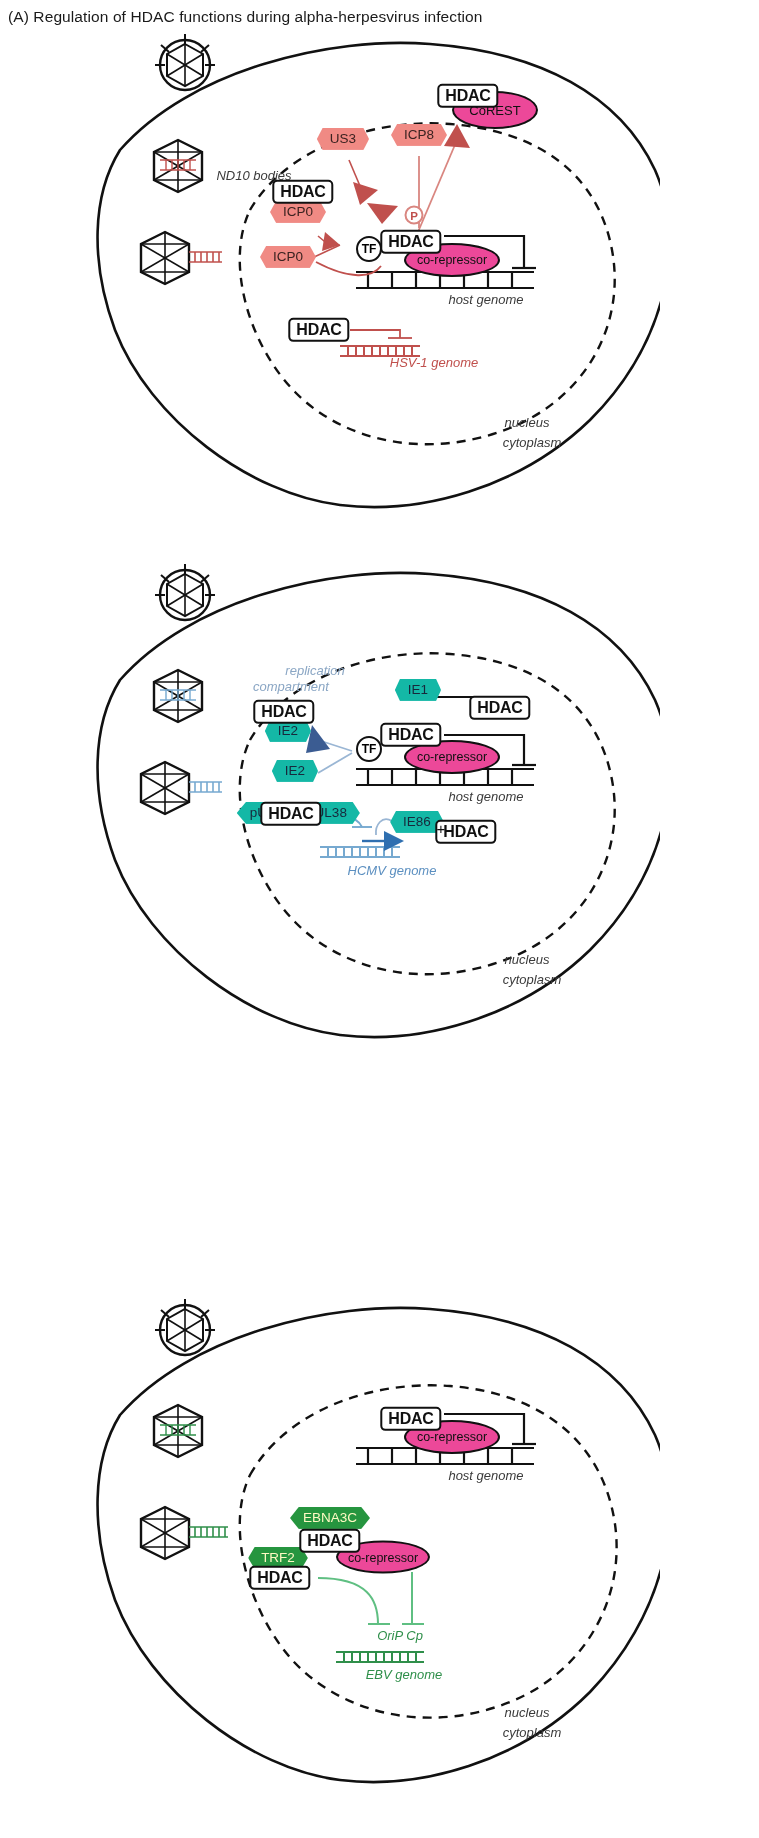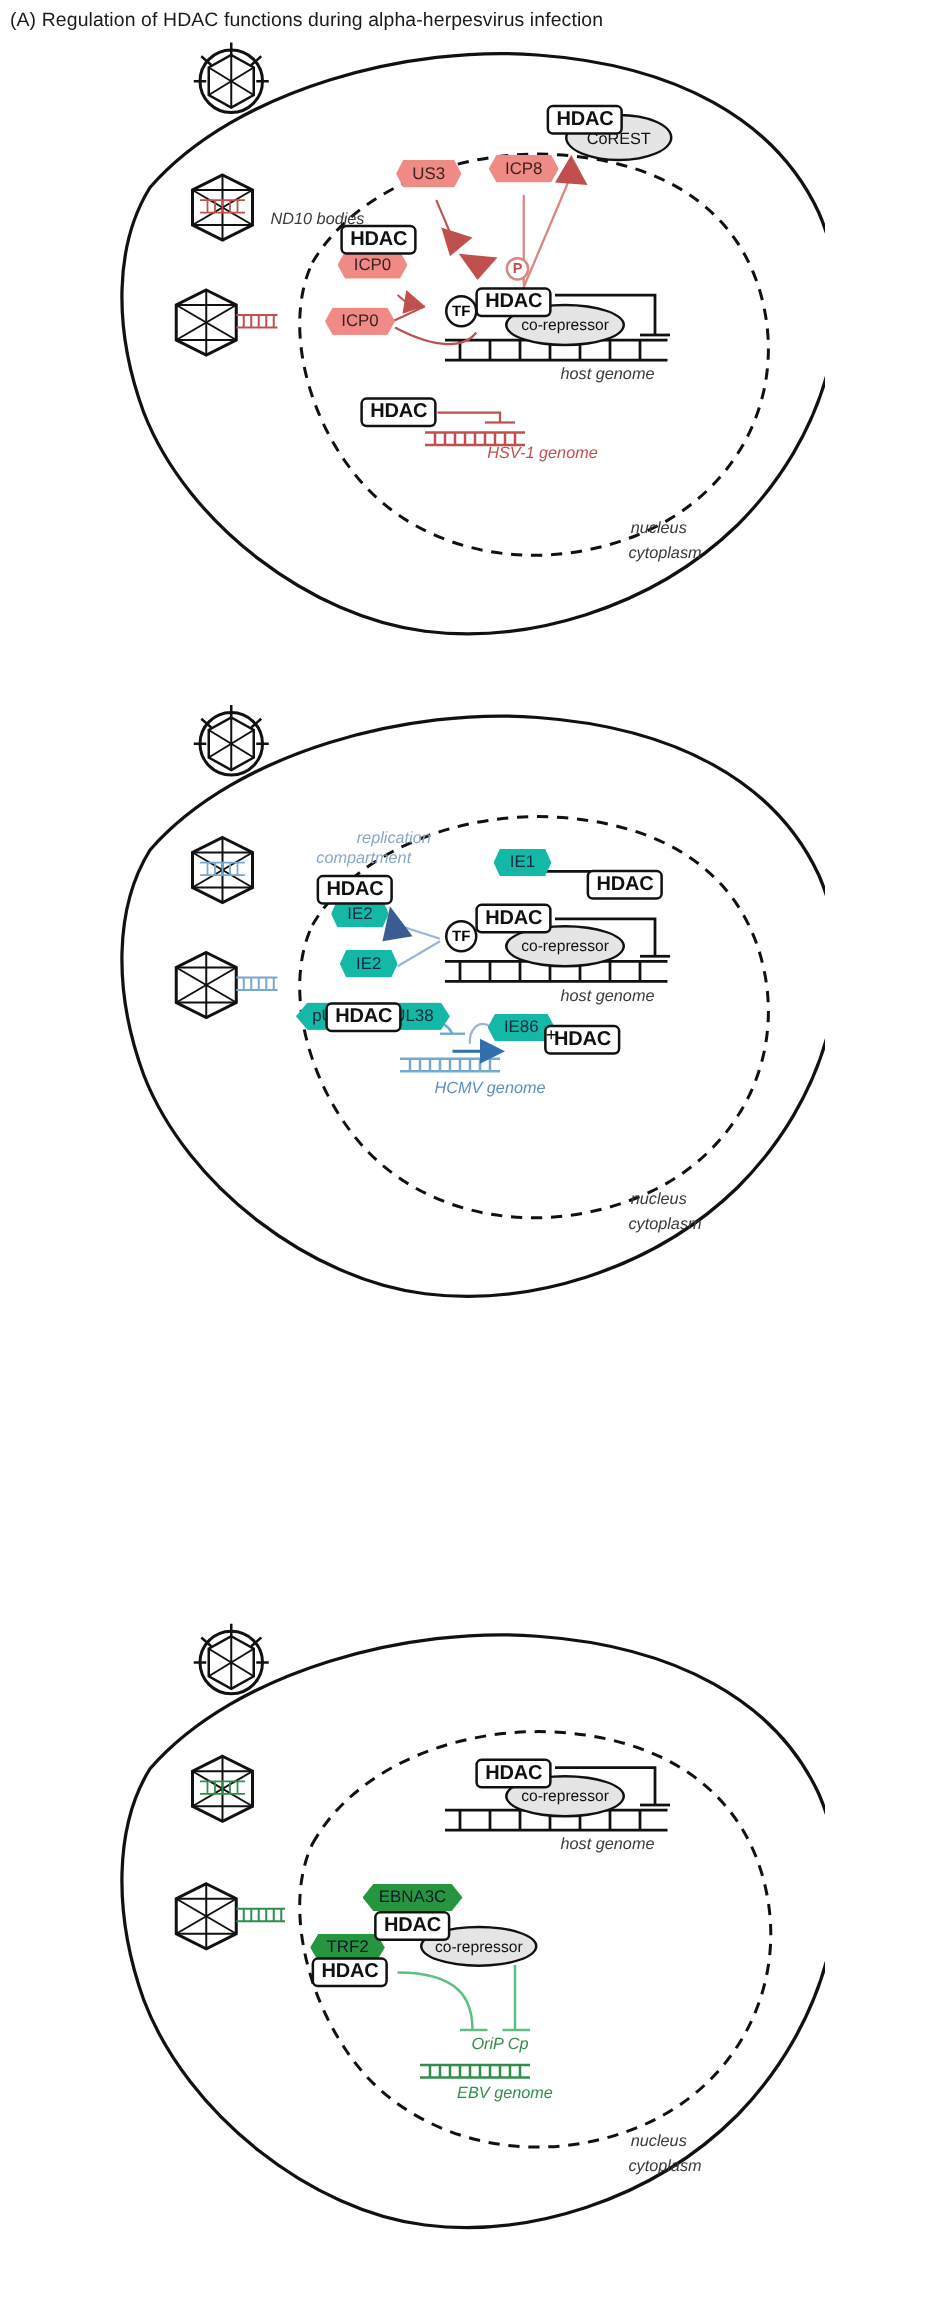--- a/index.html
+++ b/index.html
@@ -51,28 +51,28 @@
     font-size: 13.5px;
     font-weight: normal;
     color: #2a2a2a;
     padding: 4px 13px;
     line-height: 1.05;
     clip-path: polygon(11% 0%, 89% 0%, 100% 50%, 89% 100%, 11% 100%, 0% 50%);
     z-index: 5;
   }
   .hex.red   { background: #f08a84; border: 0; color: #3b2220; }
   .hex.blue  { background: #14b8a6; color: #17293c; }
-  .hex.green { background: #26953f; color: #0f172a; }
+  .hex.green { background: #26953f; color: #fef9c3; }
   .hexwrap { position: absolute; transform: translate(-50%,-50%); z-index: 5; }
   .hexwrap .hexline { display:block; }
 
   .ellipse-node {
     position: absolute;
     transform: translate(-50%, -50%);
-    background: #e5e5e5;
+    background: #ec4899;
     border: 2.2px solid #111;
     border-radius: 50%;
     font-size: 13px;
     color: #111;
     display: flex;
     align-items: center;
     justify-content: center;
     z-index: 4;
     white-space: nowrap;
   }

